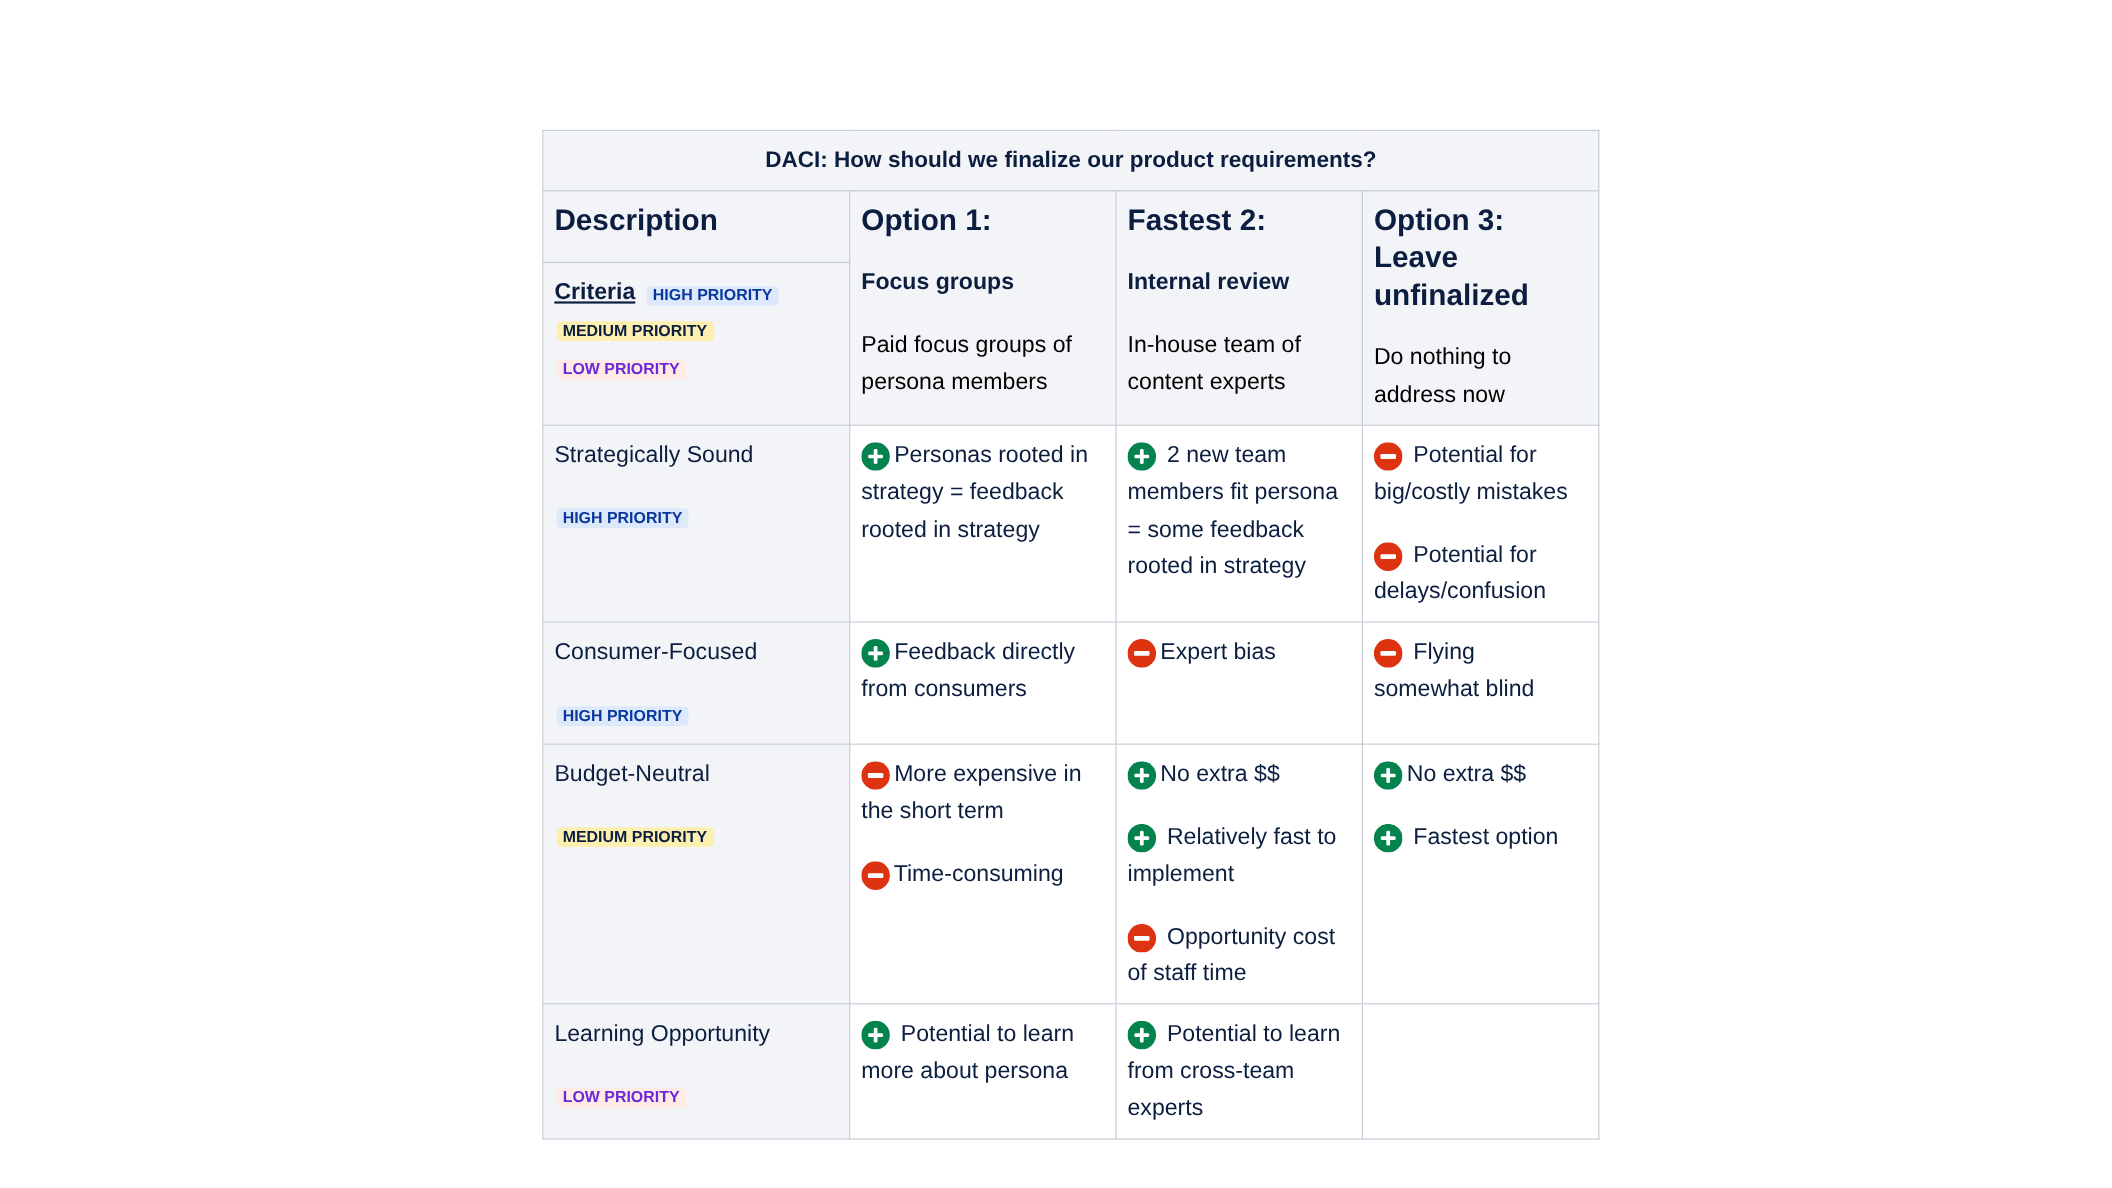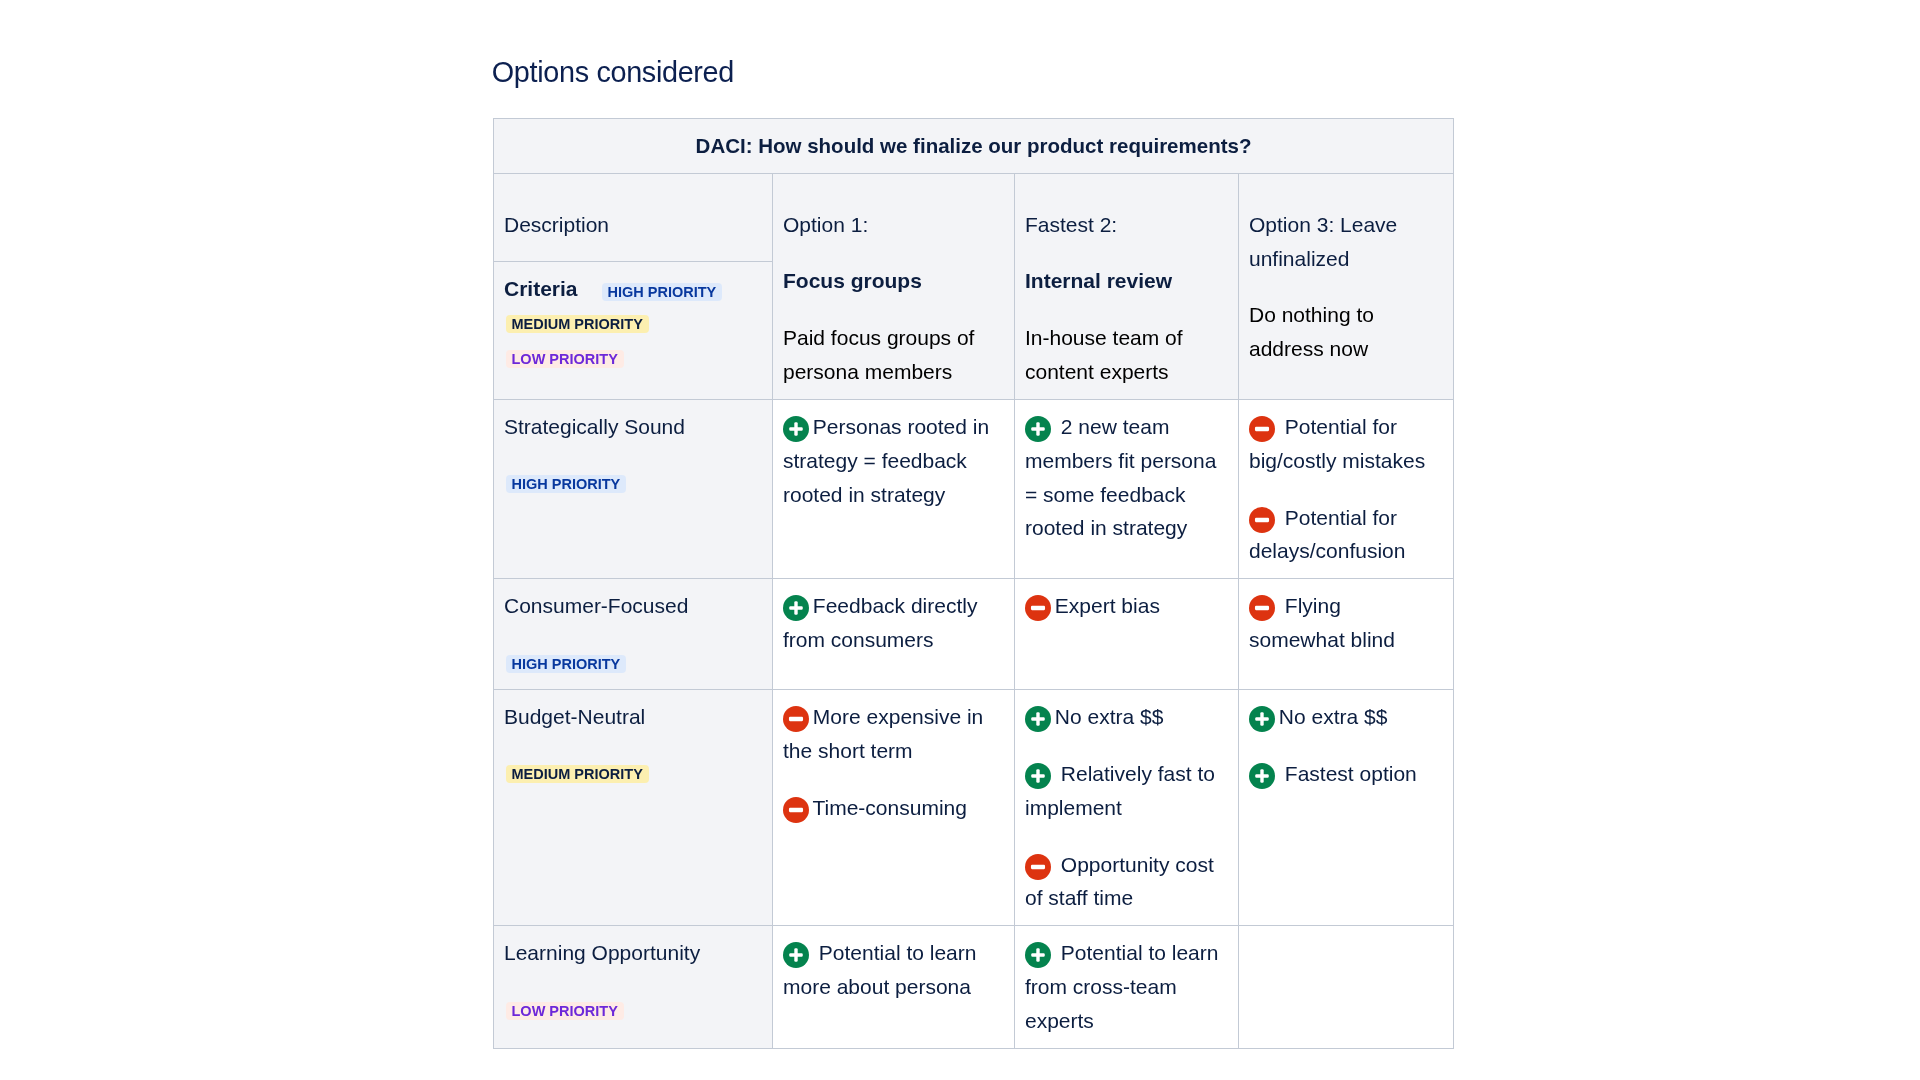--- a/index.html
+++ b/index.html
@@ -4,43 +4,42 @@
 <style>
   html,body{margin:0;padding:0;background:#ffffff;width:1920px;height:1080px;overflow:hidden;}
   body{font-family:"Liberation Sans",sans-serif;-webkit-font-smoothing:antialiased;text-rendering:optimizeLegibility;}
   .page{position:absolute;left:0;top:0;width:1920px;height:1080px;}
   .page-title{position:absolute;left:491.8px;top:52.8px;font-size:28.8px;line-height:38px;color:#0c2050;font-weight:400;letter-spacing:-0.33px;}
   table.daci{position:absolute;left:493px;top:118px;width:961px;border-collapse:collapse;table-layout:fixed;}
   table.daci td{border:1px solid #c3cad5;vertical-align:top;padding:0;background:#f3f4f7;}
   table.daci td.white{background:#ffffff;}
   .cell{padding:10px 12px 10px 10px;}
   .qhead{text-align:center;font-weight:700;font-size:20.5px;color:#0c1e40;line-height:33.85px;padding:10px 0 10px;}
-  .chead{font-weight:400;font-size:21px;color:#0c1e40;line-height:33.85px;margin-top:24px;}
+  .chead{font-weight:700;font-size:27px;color:#0c1e40;line-height:33.85px;}
   .ctitle{font-weight:700;font-size:21px;color:#0c1e40;line-height:33.85px;margin-top:22.8px;}
-  .ctitle-inline{font-weight:700;font-size:21px;color:#0c1e40;line-height:33.85px;margin-right:20px;}
+  .ctitle-inline{font-weight:700;font-size:21px;color:#0c1e40;line-height:33.85px;margin-right:6px;text-decoration:underline;}
   .ctext{font-size:21px;color:#000000;line-height:33.85px;font-weight:400;margin-top:22.8px;}
   .rowlabel{font-size:21px;color:#0c1e40;line-height:33.85px;font-weight:400;}
   .rowbadge{margin-top:30.5px;line-height:18px;padding-bottom:6.5px;padding-left:2px;}
   .legend-row{margin-top:0px;line-height:33.85px;padding-left:2px;}
   .legend-row2{margin-top:1px;line-height:33.85px;padding-left:2px;}
   .badge{display:inline-block;font-size:14.5px;font-weight:700;line-height:18px;padding:0 6px 0 5.5px;border-radius:4px;vertical-align:-1px;white-space:nowrap;text-align:center;}
   .b-high{background:#dde9fb;color:#08389e;}
   .b-med{background:#fcefb0;color:#0c1e40;}
   .b-low{background:#feebe5;color:#6d28d9;}
   .bullet{font-size:21px;color:#0c1e40;line-height:33.85px;}
   .bullet.gap{margin-top:23px;}
   .ico{display:inline-block;width:26px;height:26px;vertical-align:-8px;margin-right:-2px;}
   .ico.wide{margin-right:4px;}
   .btext{font-size:21px;color:#0c1e40;line-height:33.85px;}
 </style>
 </head>
 <body>
 
 <div class="page">
-  <div class="page-title">Options considered</div>
   <table class="daci">
     <colgroup>
         <col style="width:279px">
         <col style="width:242px">
         <col style="width:224px">
         <col style="width:215px">
       </colgroup>
     <tbody id="tbody">
         <tr>
           <td colspan="4">

